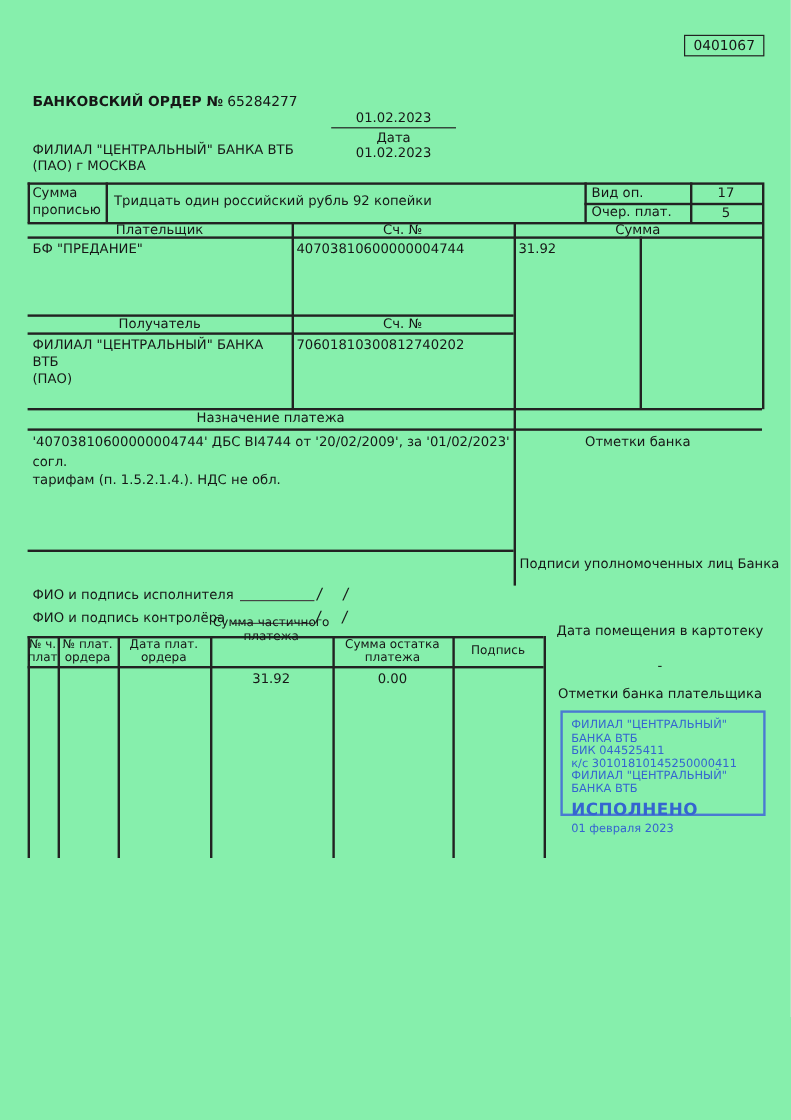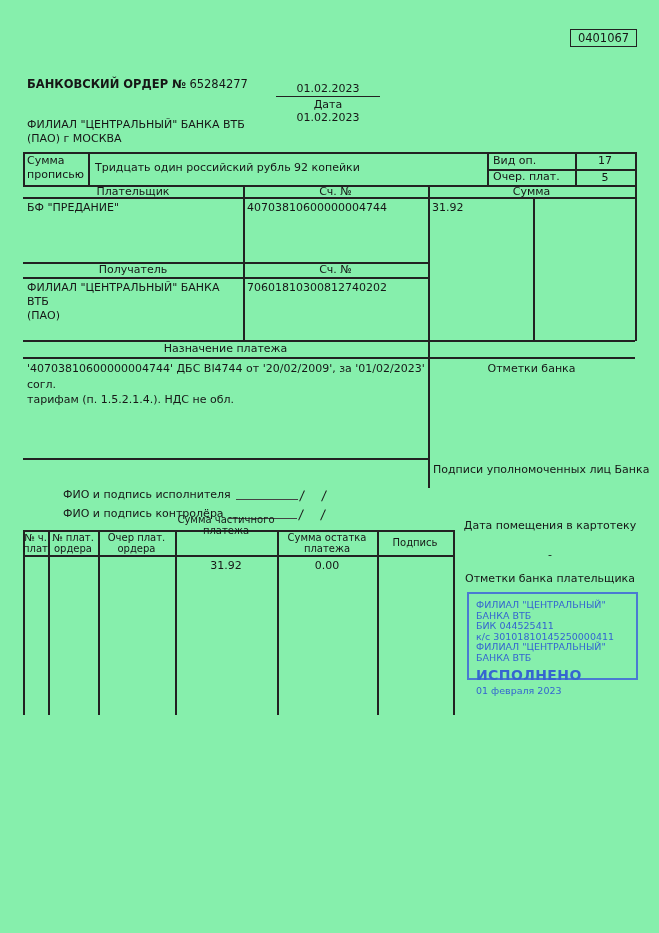--- a/index.html
+++ b/index.html
@@ -16,26 +16,26 @@
   .t { position:absolute; white-space:nowrap; }
   .wrap { white-space:normal; }
   .flexc { position:absolute; display:flex; align-items:center; justify-content:center; text-align:center; }
   .code-box {
     position:absolute; left:570px; top:29px; width:67px; height:18px;
     border:1.5px solid #222; display:flex; align-items:center; justify-content:center;
     font-size:11.5px;
   }
   .title-bold { font-weight:bold; font-size:11.5px; }
   .title-num { font-size:11.5px; }
-  .date-block { position:absolute; left:276px; top:82px; width:104px; text-align:center; }
+  .date-block { position:absolute; left:276px; top:92px; width:104px; text-align:center; }
   .date-top { border-bottom:1.5px solid #222; padding-bottom:1px; }
   .date-label { padding-top:1px; }
   .bank-name { position:absolute; left:27px; top:118px; line-height:14px; }
   .purpose-text { position:absolute; left:27px; top:361px; width:404px; line-height:15.5px; }
-  .sig-row { position:absolute; display:flex; align-items:flex-start; height:14px;margin-left:36px; }
+  .sig-row { position:absolute; display:flex; align-items:center; height:14px; }
   .sig-line { display:inline-block; border-bottom:1.5px solid #444; height:12px; margin-left:5px; }
   .slash { font-size:13px; margin-left:2px; transform:skewX(-8deg); }
   .slash2 { margin-left:18px; }
   .pt-head { font-size:10px; line-height:11px; }
   .stamp {
     position:absolute; left:467px; top:592px; width:171px; height:88px;
     border:2px solid #4a7ad2; color:#3565d0;
     padding:6px 7px 4px 7px; font-size:9.5px; line-height:10.6px;
   }
   .stamp-status { font-weight:bold; font-size:14px; margin-top:6px; letter-spacing:0.4px; }
@@ -137,21 +137,21 @@
   <div class="vl" style="left:23px;  top:530px; height:185px;"></div>
   <div class="vl" style="left:48px;  top:530px; height:185px;"></div>
   <div class="vl" style="left:98px;  top:530px; height:185px;"></div>
   <div class="vl" style="left:175px; top:530px; height:185px;"></div>
   <div class="vl" style="left:277px; top:530px; height:185px;"></div>
   <div class="vl" style="left:377px; top:530px; height:185px;"></div>
   <div class="vl" style="left:453px; top:530px; height:185px;"></div>
 
   <div class="flexc pt-head wrap" style="left:24px; top:531px; width:23px; height:23px;">№ ч. плат</div>
   <div class="flexc pt-head wrap" style="left:49px; top:531px; width:48px; height:23px;">№ плат. ордера</div>
-  <div class="flexc pt-head wrap" style="left:99px; top:531px; width:75px; height:23px;">Очер плат. ордера</div>
+  <div class="flexc pt-head wrap" style="left:99px; top:531px; width:75px; height:23px;">Дата плат. ордера</div>
   <div class="flexc pt-head wrap" style="left:176px; top:513px; width:100px; height:23px;">Сумма частичного платежа</div>
   <div class="flexc pt-head wrap" style="left:278px; top:531px; width:98px; height:23px;">Сумма остатка платежа</div>
   <div class="flexc pt-head wrap" style="left:378px; top:531px; width:74px; height:23px;">Подпись</div>
 
   <div class="flexc" style="left:176px; top:558px; width:100px; height:14px;">31.92</div>
   <div class="flexc" style="left:278px; top:558px; width:98px; height:14px;">0.00</div>
 
   <div class="flexc" style="left:462px; top:518px; width:176px; height:14px;">Дата помещения в картотеку</div>
   <div class="flexc" style="left:462px; top:548px; width:176px; height:12px;">-</div>
   <div class="flexc" style="left:462px; top:571px; width:176px; height:14px;">Отметки банка плательщика</div>

